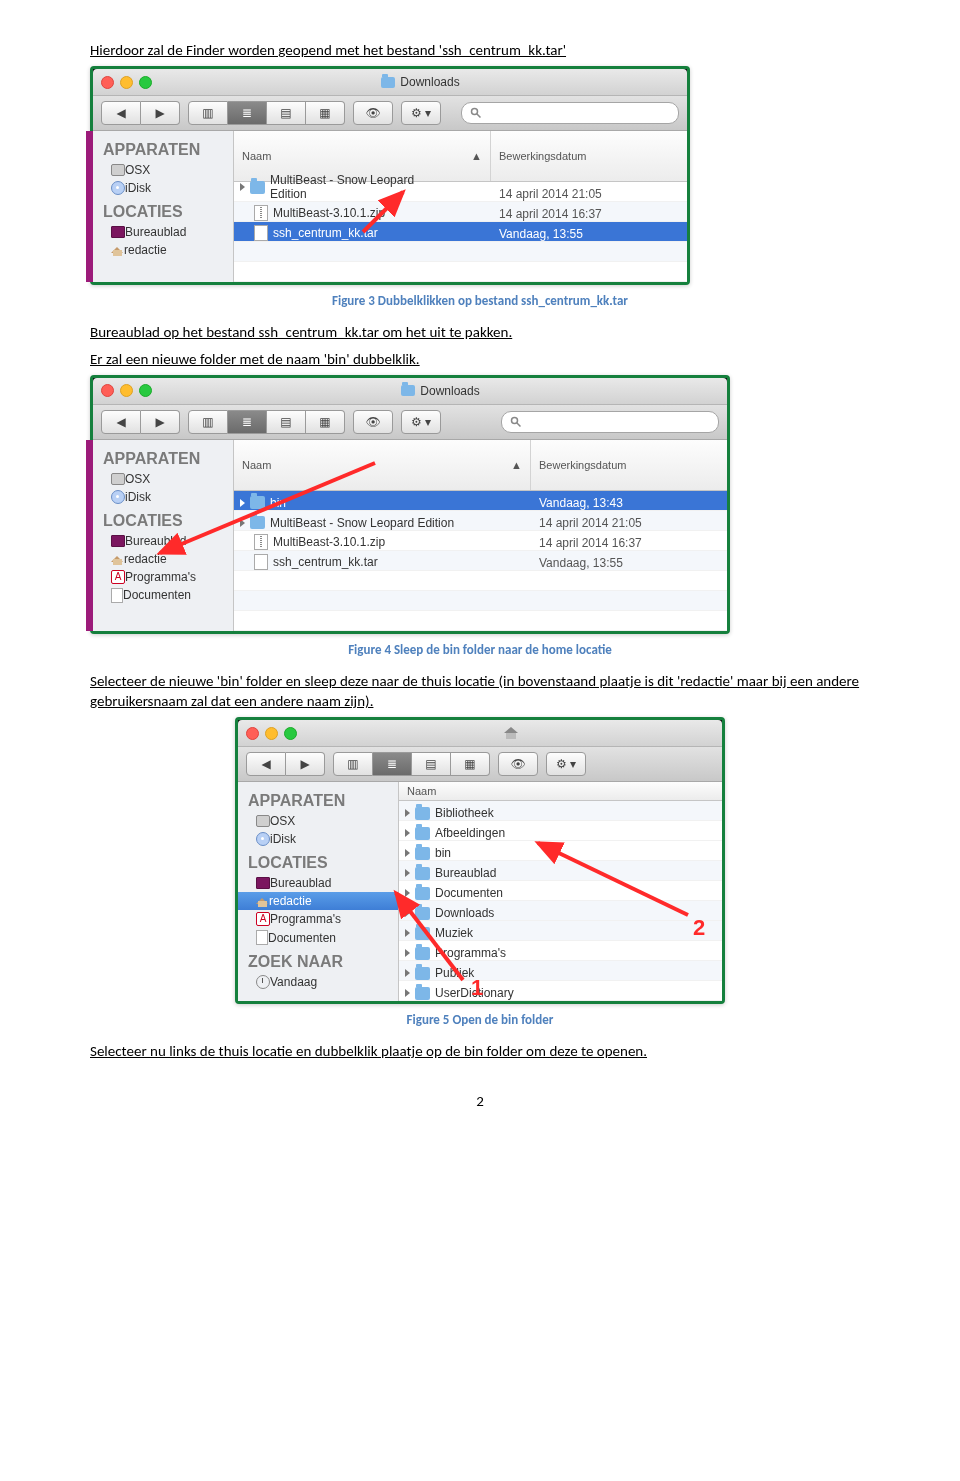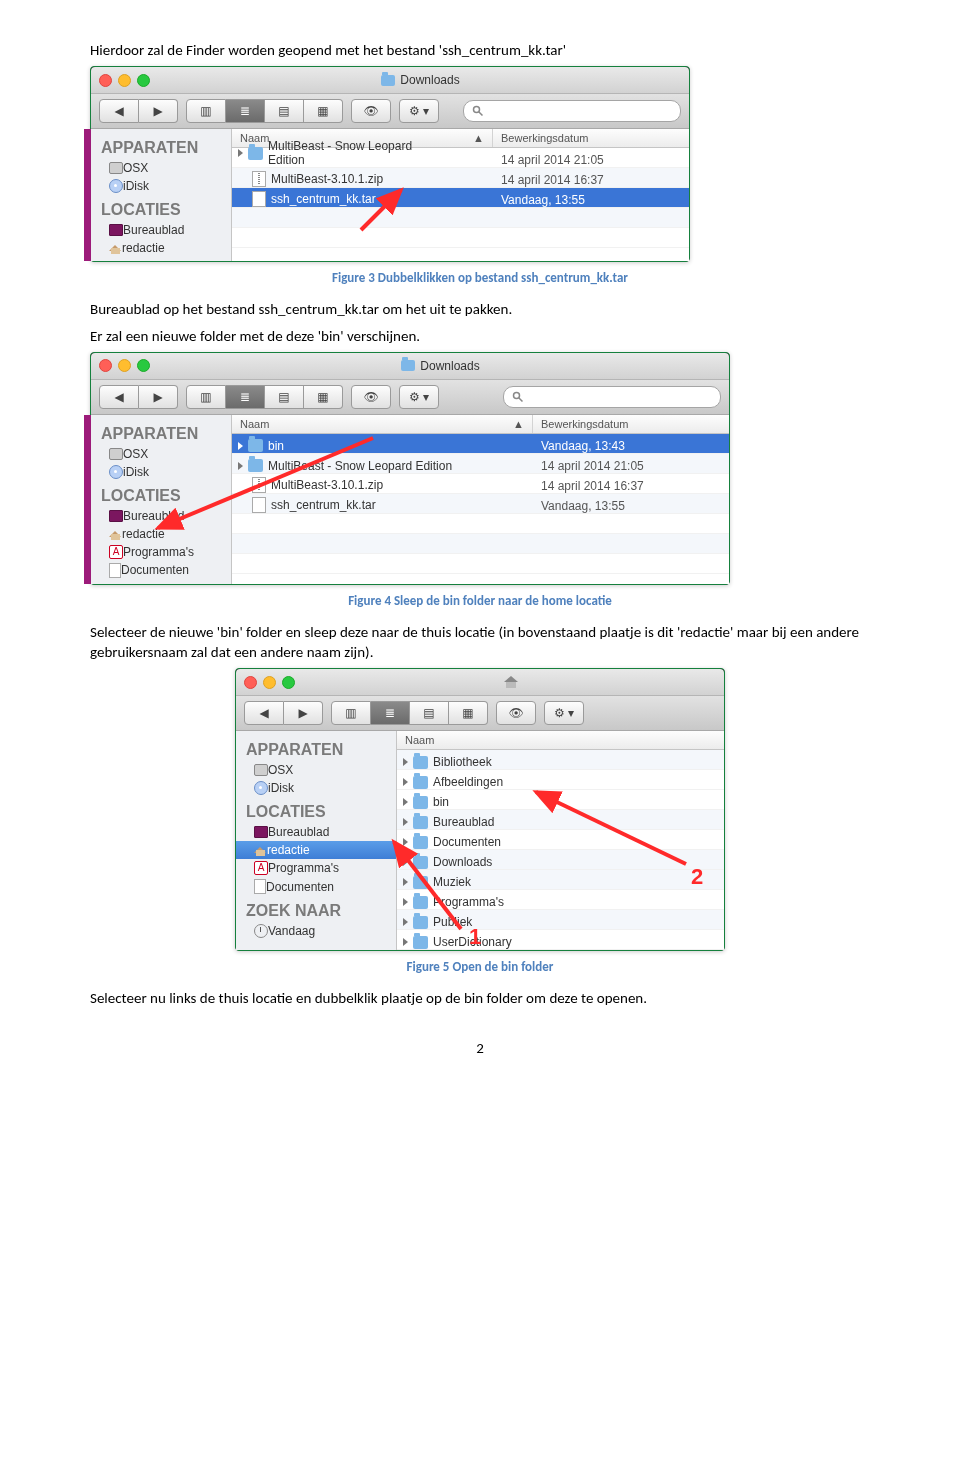--- a/index.html
+++ b/index.html
@@ -5,31 +5,31 @@
   body {
     font-family: Calibri, "Segoe UI", Arial, sans-serif;
     font-size: 15px;
     color: #000;
     background: #fff;
     margin: 0;
     padding: 40px 90px;
     width: 960px;
     box-sizing: border-box;
   }
-  p { margin: 0 0 6px 0; line-height: 1.35; }
+  p { margin: 0 0 6px 0; line-height: 1.35; text-decoration: underline; }
   .caption {
     text-align: center;
     color: #4f81bd;
     font-weight: bold;
     font-size: 13px;
     margin: 8px 0 14px 0;
   }
   .finder {
     background: #000000;
-    border: 1px solid #15803d;
+    border: 3px solid #15803d;
     border-radius: 4px;
     font-family: "Lucida Grande", Helvetica, Arial, sans-serif;
     font-size: 12px;
     color: #333;
     box-shadow: 0 1px 4px rgba(0,0,0,.2);
     position: relative;
   }
   .finder .titlebar {
     height: 26px;
     background: linear-gradient(#e9e9e9,#d2d2d2);
@@ -97,21 +97,21 @@
   .ico-home{position:relative;width:13px;height:12px;}
   .ico-home::before{content:"";position:absolute;left:0;border-left:6.5px solid transparent;border-right:6.5px solid transparent;border-bottom:6px solid #c59a6a;}
   .ico-home::after{content:"";position:absolute;left:2px;top:6px;width:9px;height:6px;background:#e0c49a;}
   .ico-app{width:12px;height:12px;background:#fff;border:1px solid #c02;border-radius:2px;color:#c02;font-size:10px;line-height:12px;text-align:center;}
   .ico-doc{width:10px;height:13px;background:#fff;border:1px solid #aaa;}
   .ico-clock{width:12px;height:12px;border:1px solid #888;border-radius:50%;position:relative;}
   .ico-clock::after{content:"";position:absolute;left:5px;top:2px;width:1px;height:5px;background:#555;}
   .files{flex:1;}
   .fhead{display:flex;background:linear-gradient(#fdfdfd,#ececec);border-bottom:1px solid #c5c5c5;font-size:11px;color:#555;}
   .fhead .col-n{flex:1;padding:3px 8px;border-right:1px solid #d3d3d3;display:flex;align-items:center;gap:2px;}
-  .fhead .col-d{width:180px;padding:3px 8px;}
+  .fhead .col-d{width:180px;padding:19px 8px;}
   .frow{display:flex;align-items:flex-end;font-size:12px;border-bottom:1px solid #f1f1f1;height:19px;gap:40px;}
   .frow.sel{background:#3a75d6;color:#fff;}
   .frow.alt{background:#f4f7fb;}
   .frow.empty{background:#fff;}
   .frow.empty.alt{background:#f4f7fb;}
   .col-n{flex:1;display:flex;align-items:center;gap:5px;padding:0 6px;}
   .col-d{width:180px;padding:0 8px;color:#555;}
   .frow.sel .col-d{color:#fff;}
   .tri{width:0;height:0;border-top:4px solid transparent;border-bottom:4px solid transparent;border-left:5px solid #777;flex:0 0 auto;}
   .frow.sel .tri{border-left-color:#fff;}
@@ -237,21 +237,21 @@
           </defs>
       <line x1="10" y1="45" x2="50" y2="5" stroke="#ff2a2a" stroke-width="4" marker-end="url(#ah1)"></line>
         </svg>
     </div>
   </div>
 </div>
 
 <div class="caption">Figure 3 Dubbelklikken op bestand ssh_centrum_kk.tar</div>
 
 <p>Bureaublad op het bestand ssh_centrum_kk.tar om het uit te pakken.</p>
-<p>Er zal een nieuwe folder met de deze 'bin' verschijnen.</p>
+<p>Er zal een nieuwe folder met de naam 'bin' dubbelklik.</p>
 
 <div class="img-wrap fig2">
   <div class="finder" style="position:relative;">
     <div class="titlebar">
       <div class="traffic">
         <span class="tl-red"></span>
         <span class="tl-yel"></span>
         <span class="tl-grn"></span>
       </div>
       <div class="title-center">

